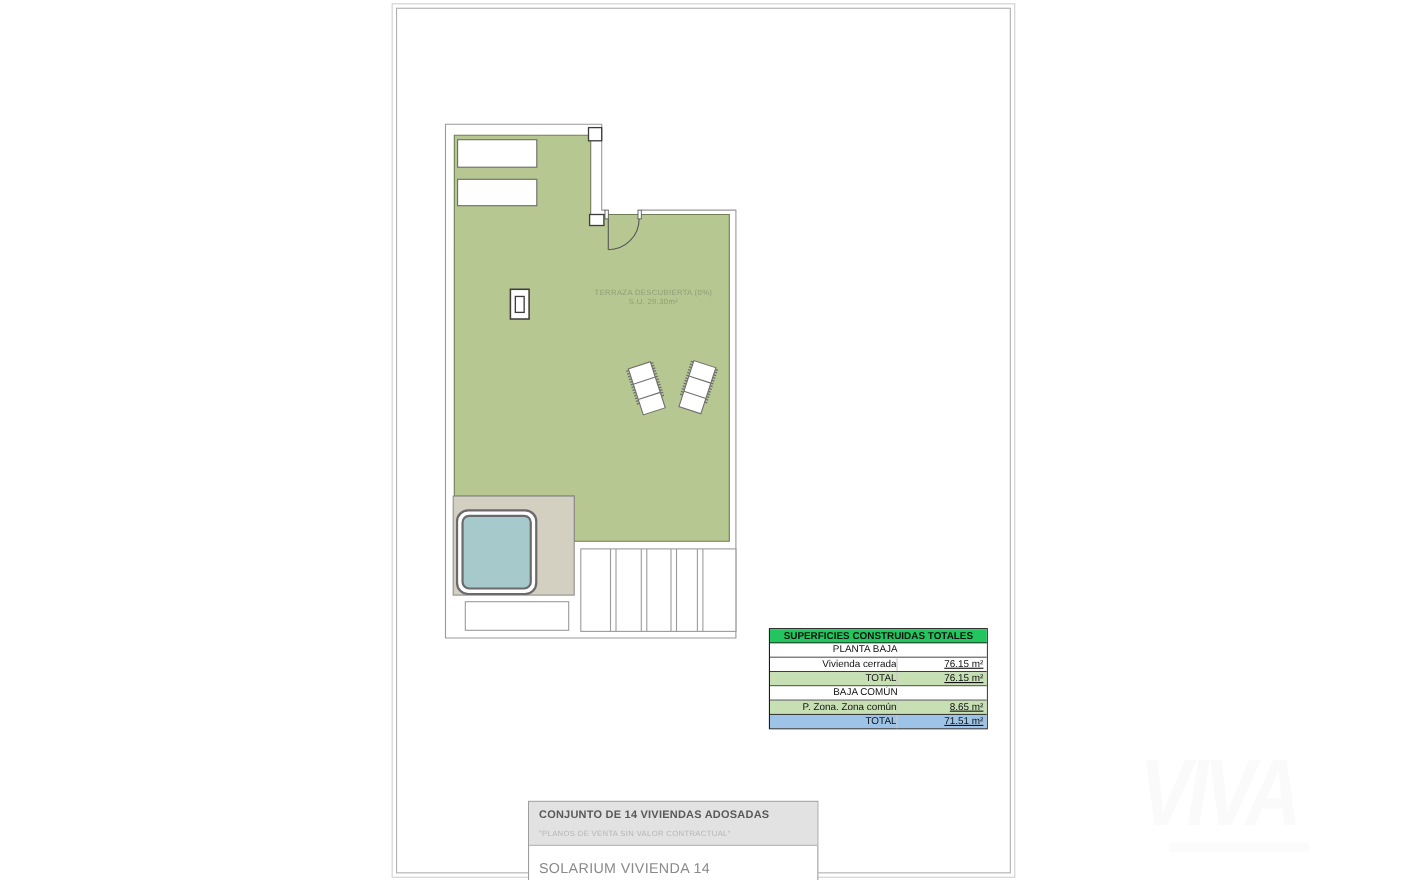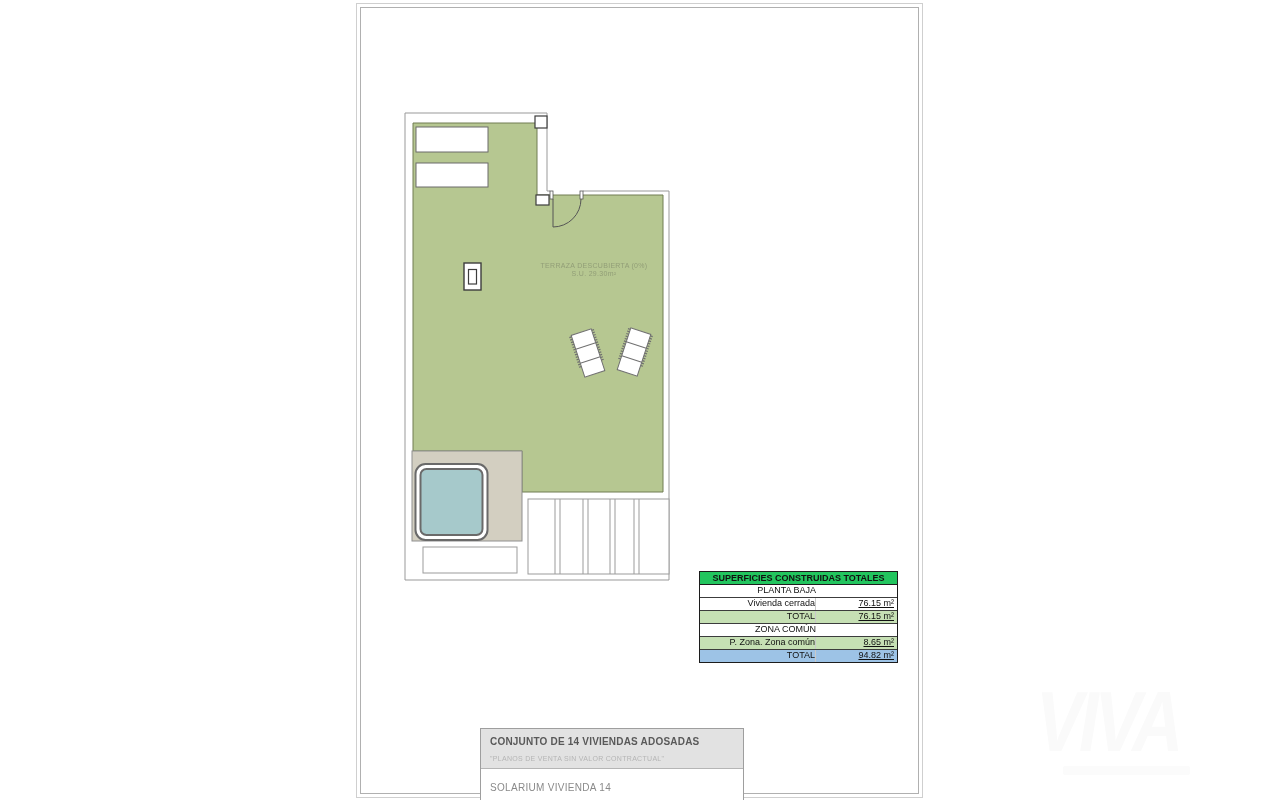--- a/index.html
+++ b/index.html
@@ -28,21 +28,21 @@
   .row-green{background:#c6e0b4;}
   .row-blue{background:#9dc3e6;}
   .has-divider .tbl-value{border-left:1px solid #c9c9c9;}
 
   
   .title-block{left:480px;top:697px;width:262px;height:89px;border:1px solid #9e9e9e;background:#fff;margin-top:31px;}
   .title-top{height:40px;background:#e2e2e2;border-bottom:1px solid #b5b5b5;padding:7px 9px 0 9px;box-sizing:border-box;}
   .project-title{font-size:10px;font-weight:bold;color:#595959;letter-spacing:.2px;white-space:nowrap;}
   .disclaimer{font-size:7px;color:#b5b5b5;letter-spacing:.3px;margin-top:8px;white-space:nowrap;}
   .title-bottom{padding:13px 9px 0 9px;}
-  .drawing-title{font-size:10px;color:#8a8a8a;letter-spacing:.3px;}
+  .drawing-title{font-size:13px;color:#8a8a8a;letter-spacing:.3px;}
 
   
   .watermark{left:1036px;top:678px;font-size:86px;font-weight:bold;font-style:italic;
              color:#fafafa;letter-spacing:-5px;line-height:86px;transform:scaleX(.82);
              transform-origin:left top;user-select:none;}
   .watermark-bar{left:1063px;top:766px;width:127px;height:9px;background:#fbfbfb;border-radius:2px;}
 </style>
 </head>
 <body>
 
@@ -123,30 +123,30 @@
   </div>
   <div class="tbl-row row-white has-divider">
     <div class="tbl-label">Vivienda cerrada</div>
     <div class="tbl-value">76.15 m²</div>
   </div>
   <div class="tbl-row row-green has-divider">
     <div class="tbl-label">TOTAL</div>
     <div class="tbl-value">76.15 m²</div>
   </div>
   <div class="tbl-row row-white">
-    <div class="tbl-label">ZONA COMÚN</div>
+    <div class="tbl-label">BAJA COMÚN</div>
     <div class="tbl-value"></div>
   </div>
   <div class="tbl-row row-green has-divider">
     <div class="tbl-label">P. Zona. Zona común</div>
     <div class="tbl-value">8.65 m²</div>
   </div>
   <div class="tbl-row row-blue has-divider">
     <div class="tbl-label">TOTAL</div>
-    <div class="tbl-value">94.82 m²</div>
+    <div class="tbl-value">71.51 m²</div>
   </div>
 </div>
 
 <div class="abs title-block">
   <div class="title-top">
     <div class="project-title">CONJUNTO DE 14 VIVIENDAS ADOSADAS</div>
     <div class="disclaimer">"PLANOS DE VENTA SIN VALOR CONTRACTUAL"</div>
   </div>
   <div class="title-bottom">
     <div class="drawing-title">SOLARIUM VIVIENDA 14</div>

